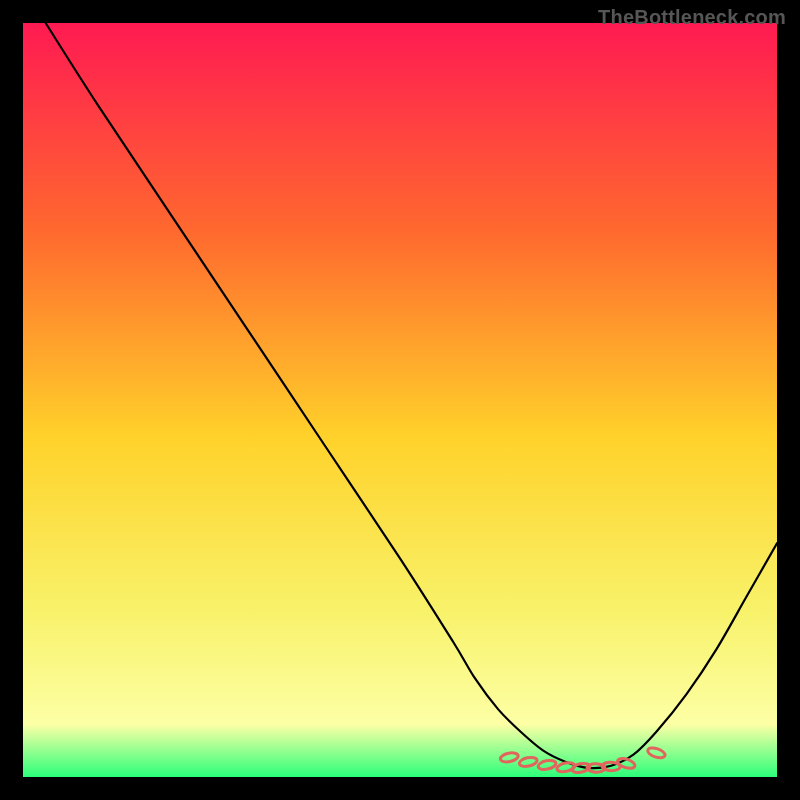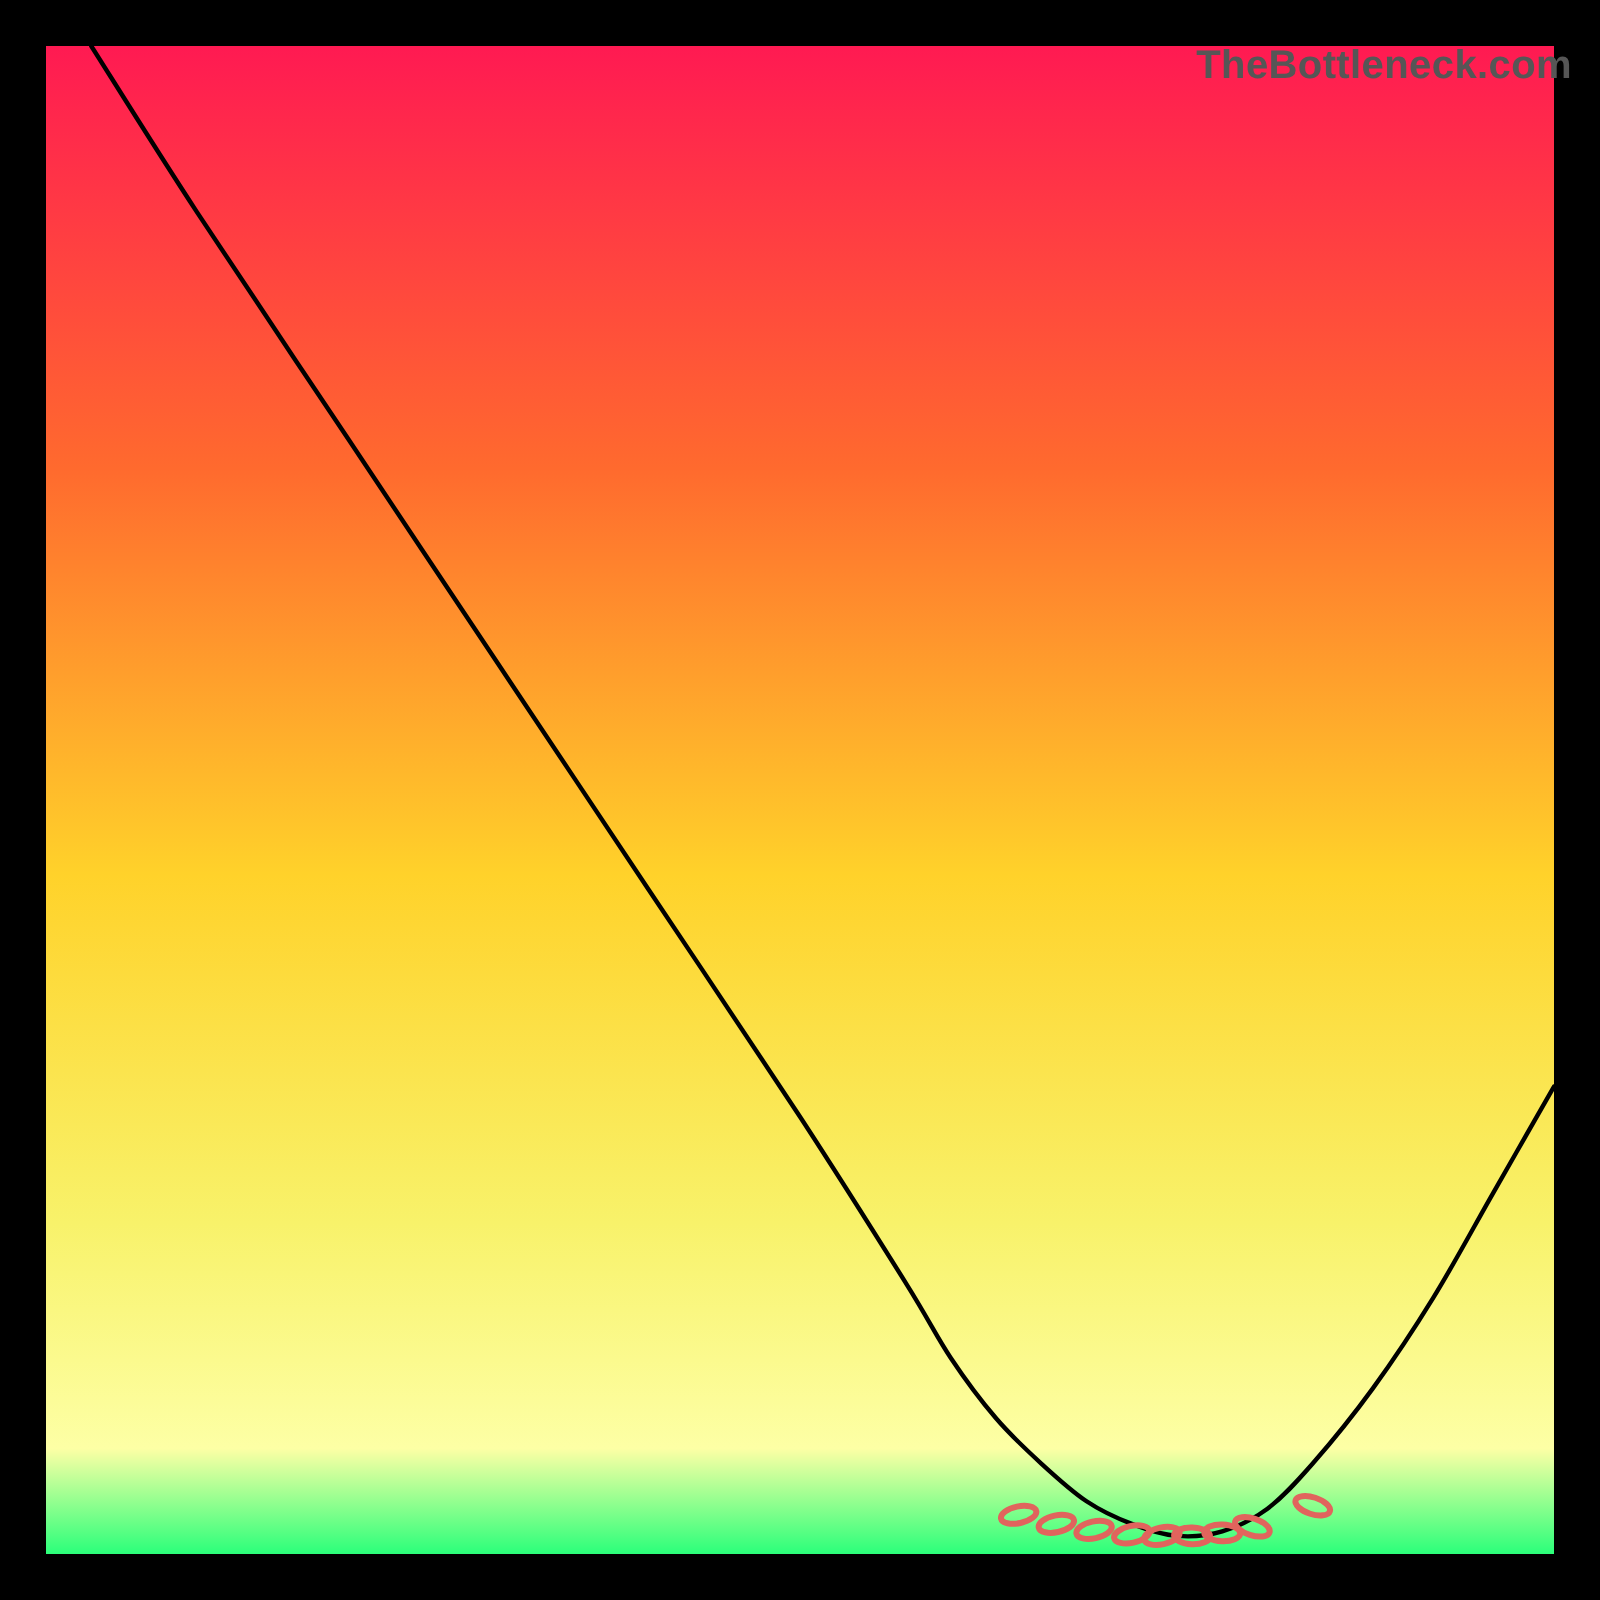--- a/index.html
+++ b/index.html
@@ -11,21 +11,21 @@
     overflow: hidden;
   }
   .container {
     position: relative;
     width: 800px;
     height: 800px;
     background: #000;
   }
   .watermark {
     position: absolute;
-    top: 22px;
+    top: 6px;
     right: 14px;
     font-family: Arial, Helvetica, sans-serif;
     font-size: 20px;
     font-weight: 600;
     color: #565656;
     letter-spacing: 0.2px;
     z-index: 5;
   }
   .plot-frame {
     position: absolute;

